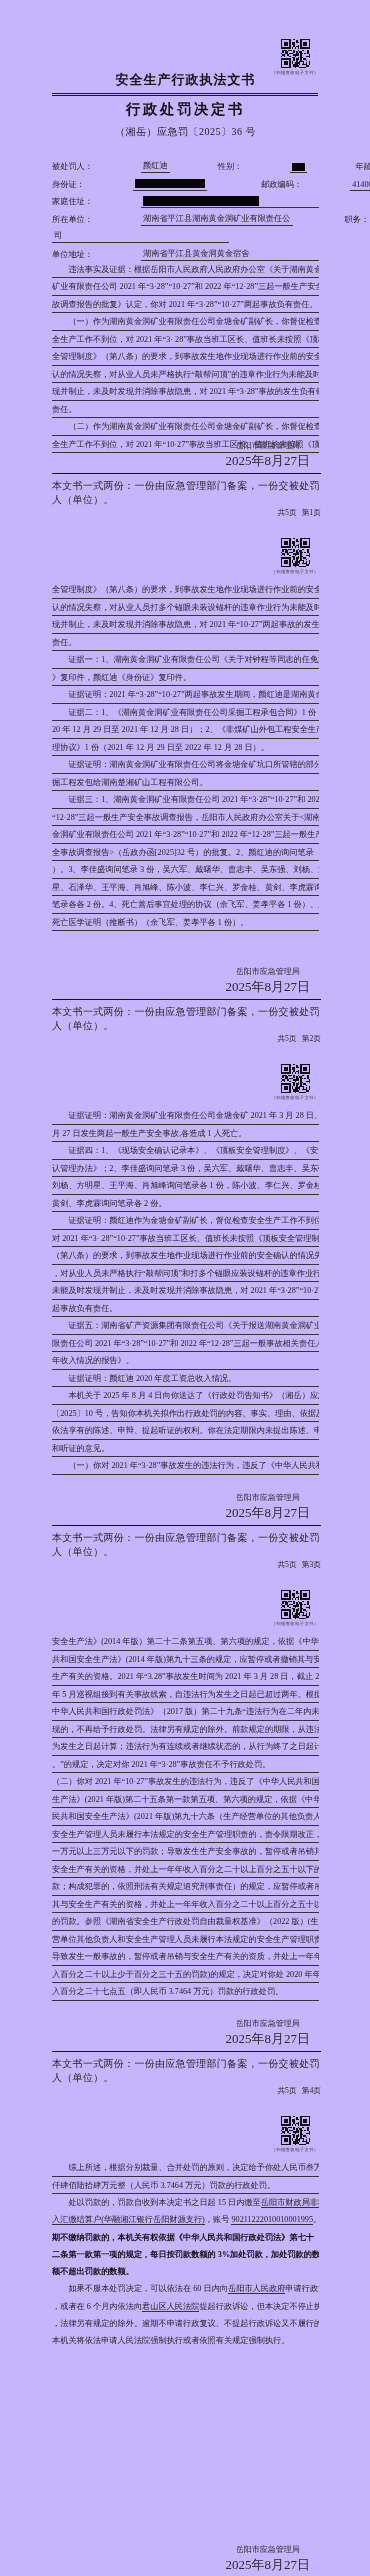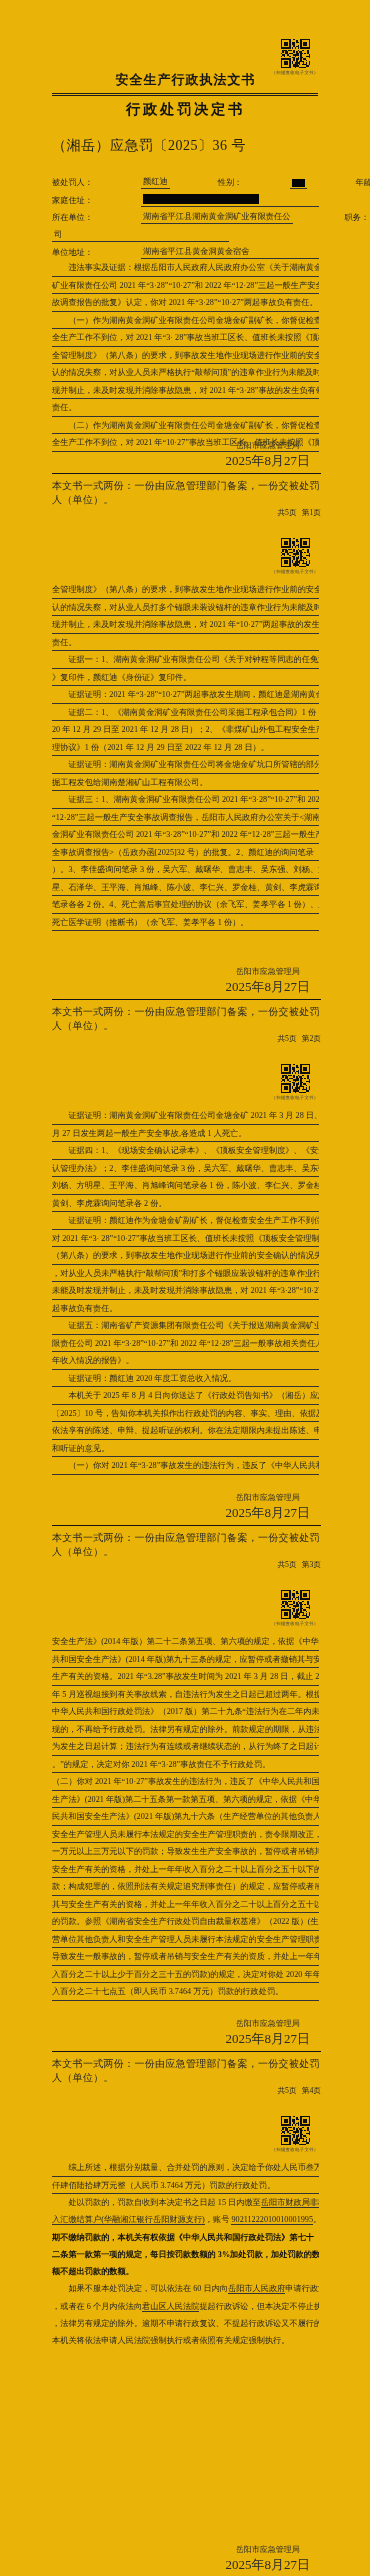--- a/index.html
+++ b/index.html
@@ -1,29 +1,29 @@
 <!DOCTYPE html>
 <html style="font-size:8.2px"><head>
 <meta charset="utf-8">
 <style>
   html,body{margin:0;padding:0;background:#fff;}
   .doc{position:relative;width:371px;min-height:2628px;margin:0 auto;background:#fff;
        font-family:"Liberation Serif","DejaVu Serif",serif;color:#222;}
-  .page{position:relative;width:371px;height:526px;overflow:hidden;background:#eab308;}
+  .page{position:relative;width:371px;height:526px;overflow:hidden;background:#c4b5fd;}
   
   .qr-block{position:absolute;top:12px;right:50px;width:52px;text-align:center;}
   .page.first .qr-block{top:39px;}
   .qr{width:29px;height:29px;margin:0 auto;}
   .qr svg{width:29px;height:29px;display:block;}
   .qr-caption{font-size:4.4px;color:#444;margin-top:1.5px;white-space:nowrap;letter-spacing:0.3px;}
   
   .doc-type{margin-top:71px;text-align:center;font-size:13px;font-weight:bold;letter-spacing:1px;color:#161616;}
   .rule-double{margin:3.6px 0 0 0;height:1.5px;border-top:1px solid #1a1a1a;border-bottom:0.5px solid #1a1a1a;margin-left:0;margin-right:1px;}
   .main-title{margin-top:3.6px;text-align:center;font-size:14.4px;font-weight:bold;letter-spacing:2.6px;color:#141414;}
-  .doc-no{margin-top:18px;font-size:14px;color:#1d1d1d;letter-spacing:0.5px;}
+  .doc-no{margin-top:6px;text-align:center;font-size:10px;color:#1d1d1d;letter-spacing:0.5px;}
   
   .pad{padding:0 52px;}
   .fields{margin-top:17px;font-size:8.2px;}
   .frow{display:flex;align-items:flex-end;height:17.5px;gap:48px;}
   .flabel{white-space:nowrap;padding-bottom:1px;}
   .fv{border-bottom:0.8px solid #333;padding:0 2.1px 1px 2.1px;white-space:nowrap;}
   .grow{flex:1;}
   .rd{display:inline-block;background:#060606;vertical-align:-1.5px;}
   .w25{width:13px;}.w17{width:8.8px;}.w135{width:70px;}.w88{width:45px;}.w225{width:116px;}
   .h15{height:7.7px;}.h18{height:9.3px;}.h19{height:9.8px;}
@@ -283,20 +283,28 @@
     <div class="fields">
       <div class="frow">
         <span class="flabel">被处罚人：</span>
         <span class="fv grow">颜红迪</span>
         <span class="flabel">性别：</span>
         <span class="fv"><span class="rd w25 h15"></span></span>
         <span class="flabel">年龄：</span>
         <span class="fv"><span class="rd w17 h15"></span></span>
       </div>
       <div class="frow">
+        <span class="flabel">身份证：</span>
+        <span class="fv"><span class="rd w135 h18"></span></span>
+        <span class="flabel" style="margin-left:6.2px;">邮政编码：</span>
+        <span class="fv">414000</span>
+        <span class="flabel" style="margin-left:7.2px;">联系电话：</span>
+        <span class="fv grow"><span class="rd w88 h18"></span></span>
+      </div>
+      <div class="frow">
         <span class="flabel">家庭住址：</span>
         <span class="fv grow"><span class="rd w225 h19"></span></span>
       </div>
       <div class="frow">
         <span class="flabel">所在单位：</span>
         <span class="fv">湖南省平江县湖南黄金洞矿业有限责任公</span>
         <span class="flabel" style="margin-left:4.1px;">职务：</span>
         <span class="fv grow">无</span>
       </div>
       <div class="frow">

